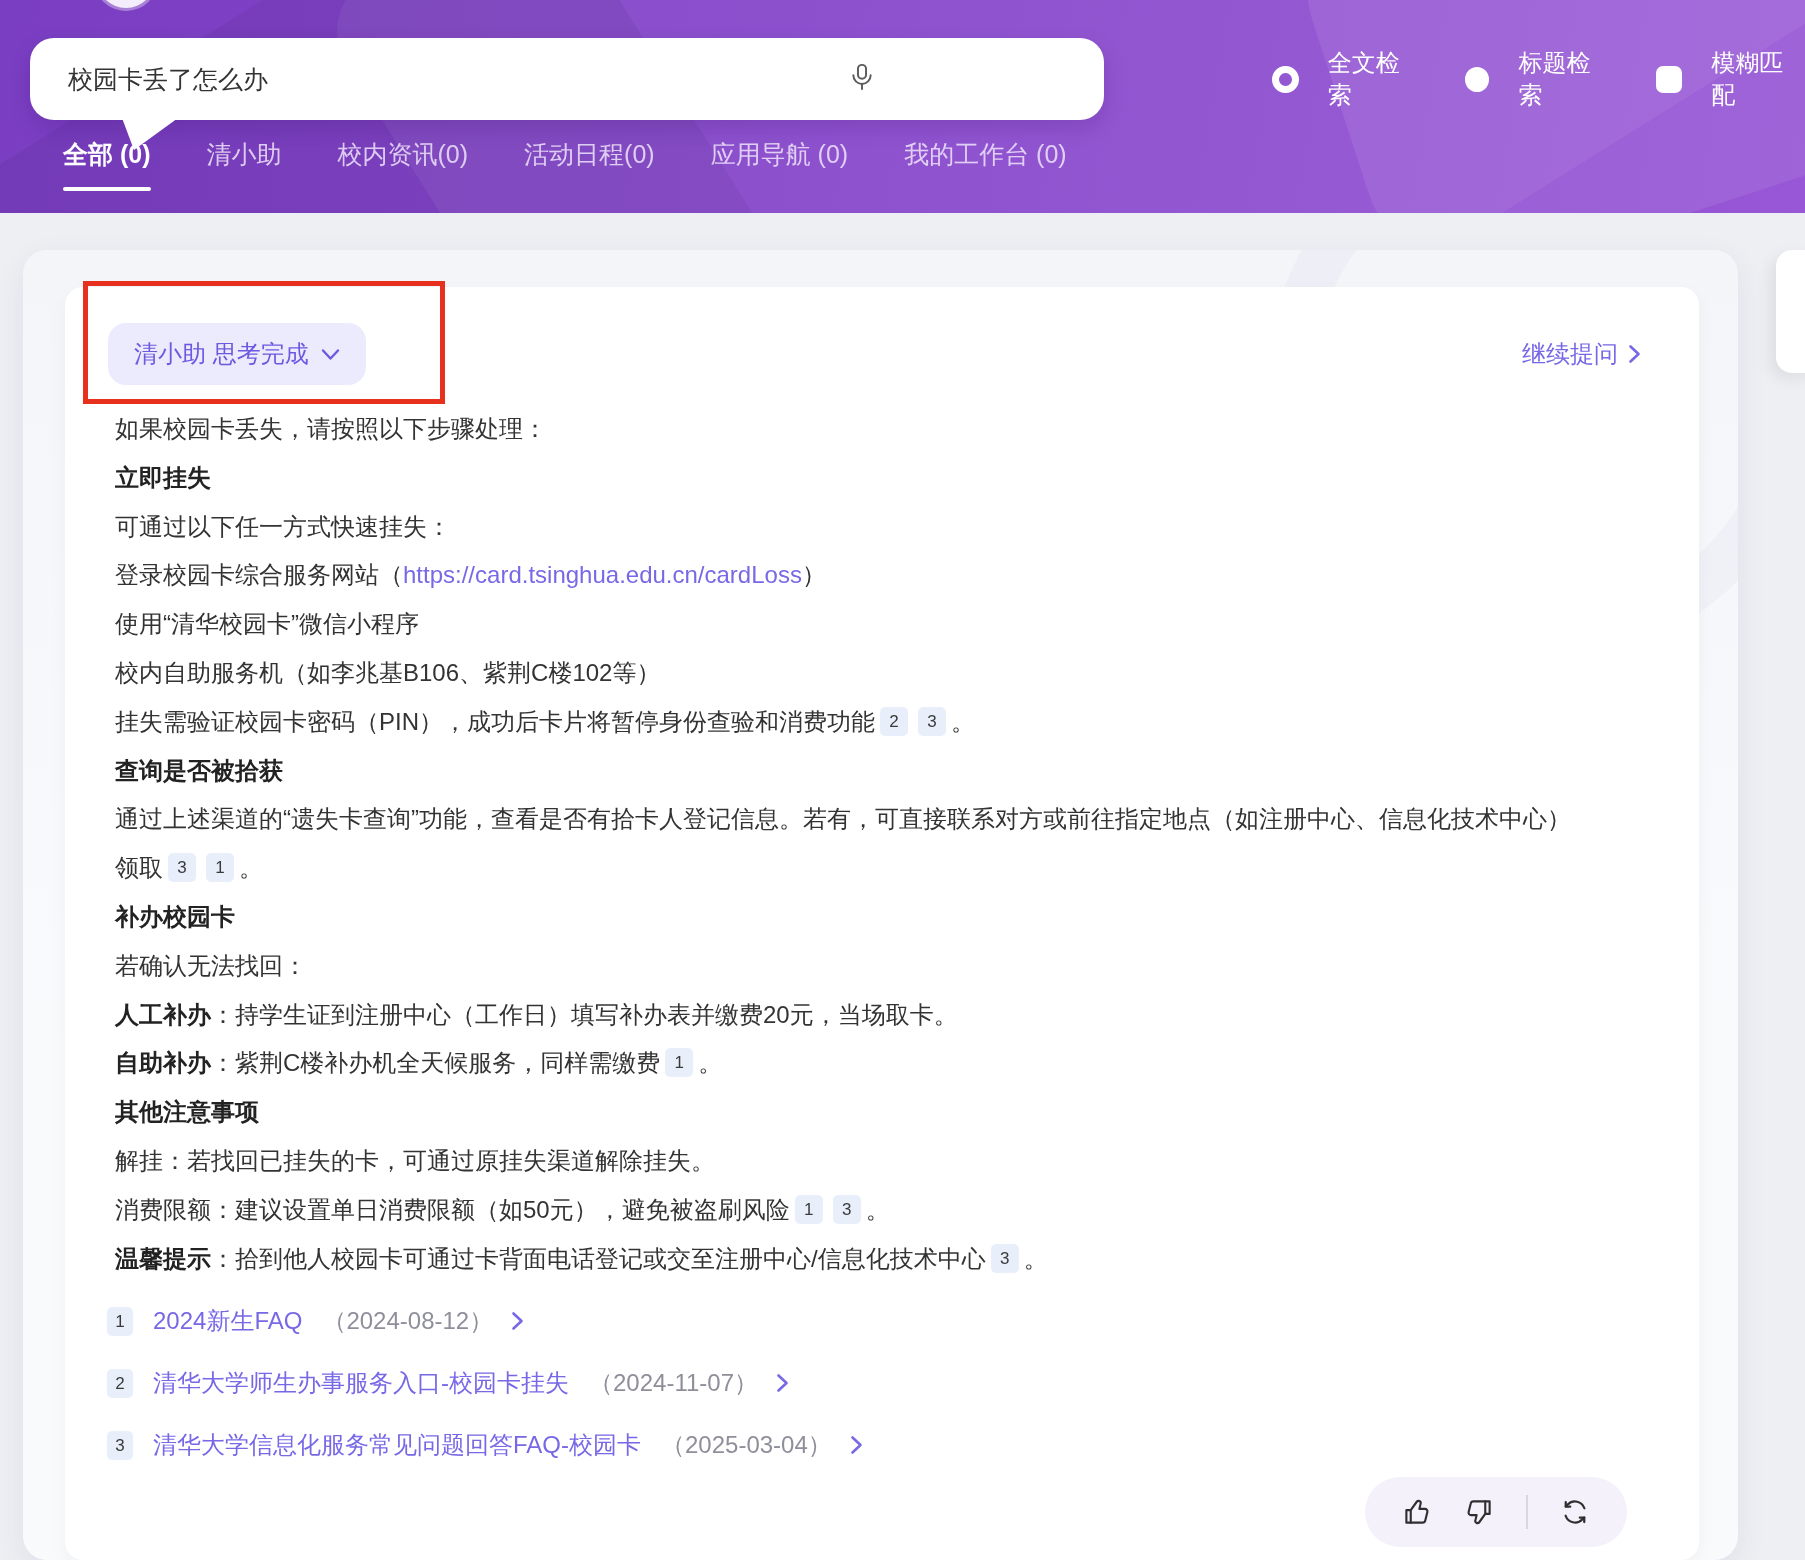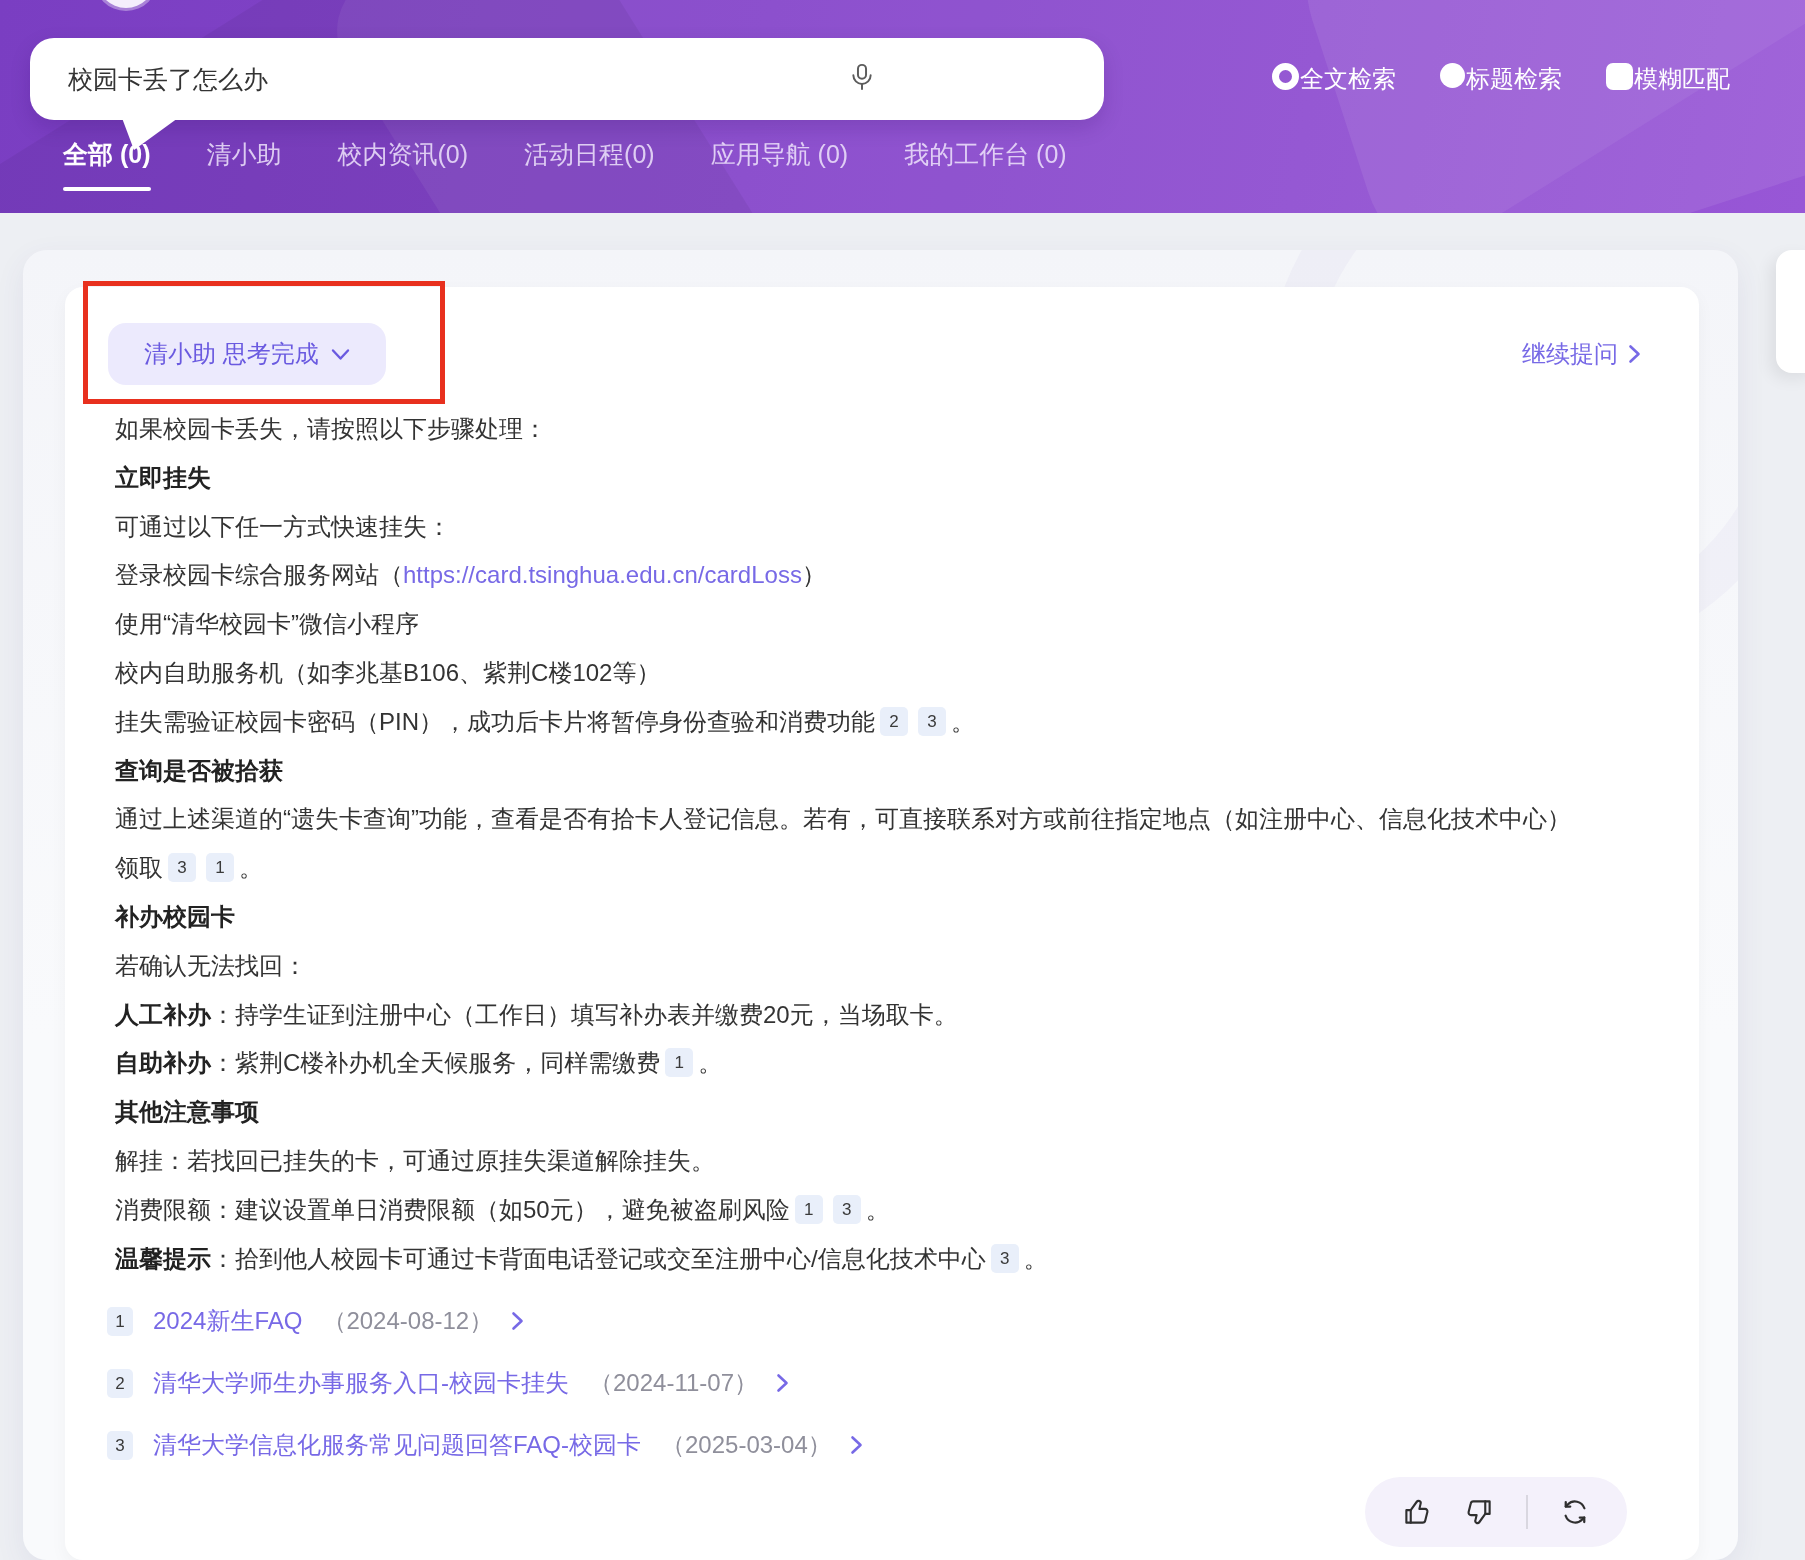--- a/index.html
+++ b/index.html
@@ -23,21 +23,21 @@
     border-radius:24px;box-shadow:0 8px 20px rgba(50,10,100,.18);display:flex;align-items:center;}
   .search-tail{position:absolute;left:92px;top:80px;}
   .query{margin-left:38px;font-size:25px;color:#333;flex:1 1 auto;}
   .mic{position:absolute;right:228px;top:50%;transform:translateY(-50%);}
   .search-btn{position:absolute;right:4px;top:4px;height:74px;width:198px;border:none;cursor:pointer;
     border-radius:37px;background:linear-gradient(95deg,#9a66ea 0%,#7d40d6 100%);
     display:flex;align-items:center;justify-content:center;gap:12px;color:#fff;font-size:26px;
     font-family:inherit;}
   
   .filters{position:absolute;left:1272px;top:38px;height:82px;display:flex;align-items:center;gap:44px;}
-  .filter{display:flex;gap:1px;color:#fff;font-size:24px;cursor:pointer;}
+  .filter{display:flex;align-items:center;gap:29px;color:#fff;font-size:24px;cursor:pointer;}
   .ctrl{box-sizing:border-box;display:inline-block;}
   .ctrl.radio-selected{width:27px;height:27px;border-radius:50%;border:7px solid #fff;background:transparent;}
   .ctrl.radio-unselected{width:25px;height:25px;border-radius:50%;background:#fff;}
   .ctrl.checkbox{width:27px;height:27px;border-radius:7px;background:#fff;}
   
   .tabs{position:absolute;left:63px;top:138px;display:flex;gap:56px;}
   .tab{font-size:25px;color:rgba(238,228,252,.85);padding-bottom:20px;position:relative;cursor:pointer;white-space:nowrap;}
   .tab.active{color:#fff;font-weight:700;}
   .tab.active::after{content:"";position:absolute;left:0;right:0;bottom:0;height:4px;background:#fff;border-radius:2px;}
 
@@ -45,21 +45,21 @@
   .outer-card{position:absolute;left:23px;top:250px;width:1715px;height:1310px;border-radius:24px;
     background:linear-gradient(180deg,#f4f5f9 0%,#f9fafc 60%);box-shadow:0 10px 30px rgba(80,70,140,.08);overflow:hidden;}
   .outer-card::before{content:"";position:absolute;right:-80px;top:-140px;width:460px;height:460px;border-radius:50%;
     border:46px solid rgba(130,120,200,.05);}
   .side-sliver{position:absolute;left:1776px;top:250px;width:44px;height:123px;background:#fff;
     border-radius:16px;box-shadow:-6px 6px 16px rgba(0,0,0,.07);}
   .inner-card{position:absolute;left:65px;top:287px;width:1634px;height:1273px;background:#fff;
     border-radius:18px;box-shadow:0 6px 18px rgba(0,0,0,.04);}
 
   .card-top{display:flex;justify-content:space-between;align-items:center;margin:36px 58px 0 43px;}
-  .status-pill{height:62px;padding:0 36px;border-radius:18px;background:#eceafd;color:#6a5ae0;
+  .status-pill{height:62px;padding:0 26px;border-radius:18px;background:#eceafd;color:#6a5ae0;
     font-size:24px;display:flex;align-items:center;gap:12px;cursor:pointer;}
   .continue{color:#7769e6;font-size:24px;display:flex;align-items:center;gap:10px;cursor:pointer;text-decoration:none;}
 
   .answer{margin:20px 40px 0 50px;font-size:24px;line-height:48.8px;color:#333;}
   .answer .line{white-space:nowrap;}
   .answer b{color:#222;}
   .inline-link{color:#7769e6;text-decoration:none;cursor:pointer;}
   .cbadge{display:inline-block;min-width:18px;height:29px;line-height:29px;padding:0 5px;margin:0 5px;
     background:#e9effa;border-radius:5px;font-size:17px;color:#3a3a3a;text-align:center;vertical-align:3px;}
 

